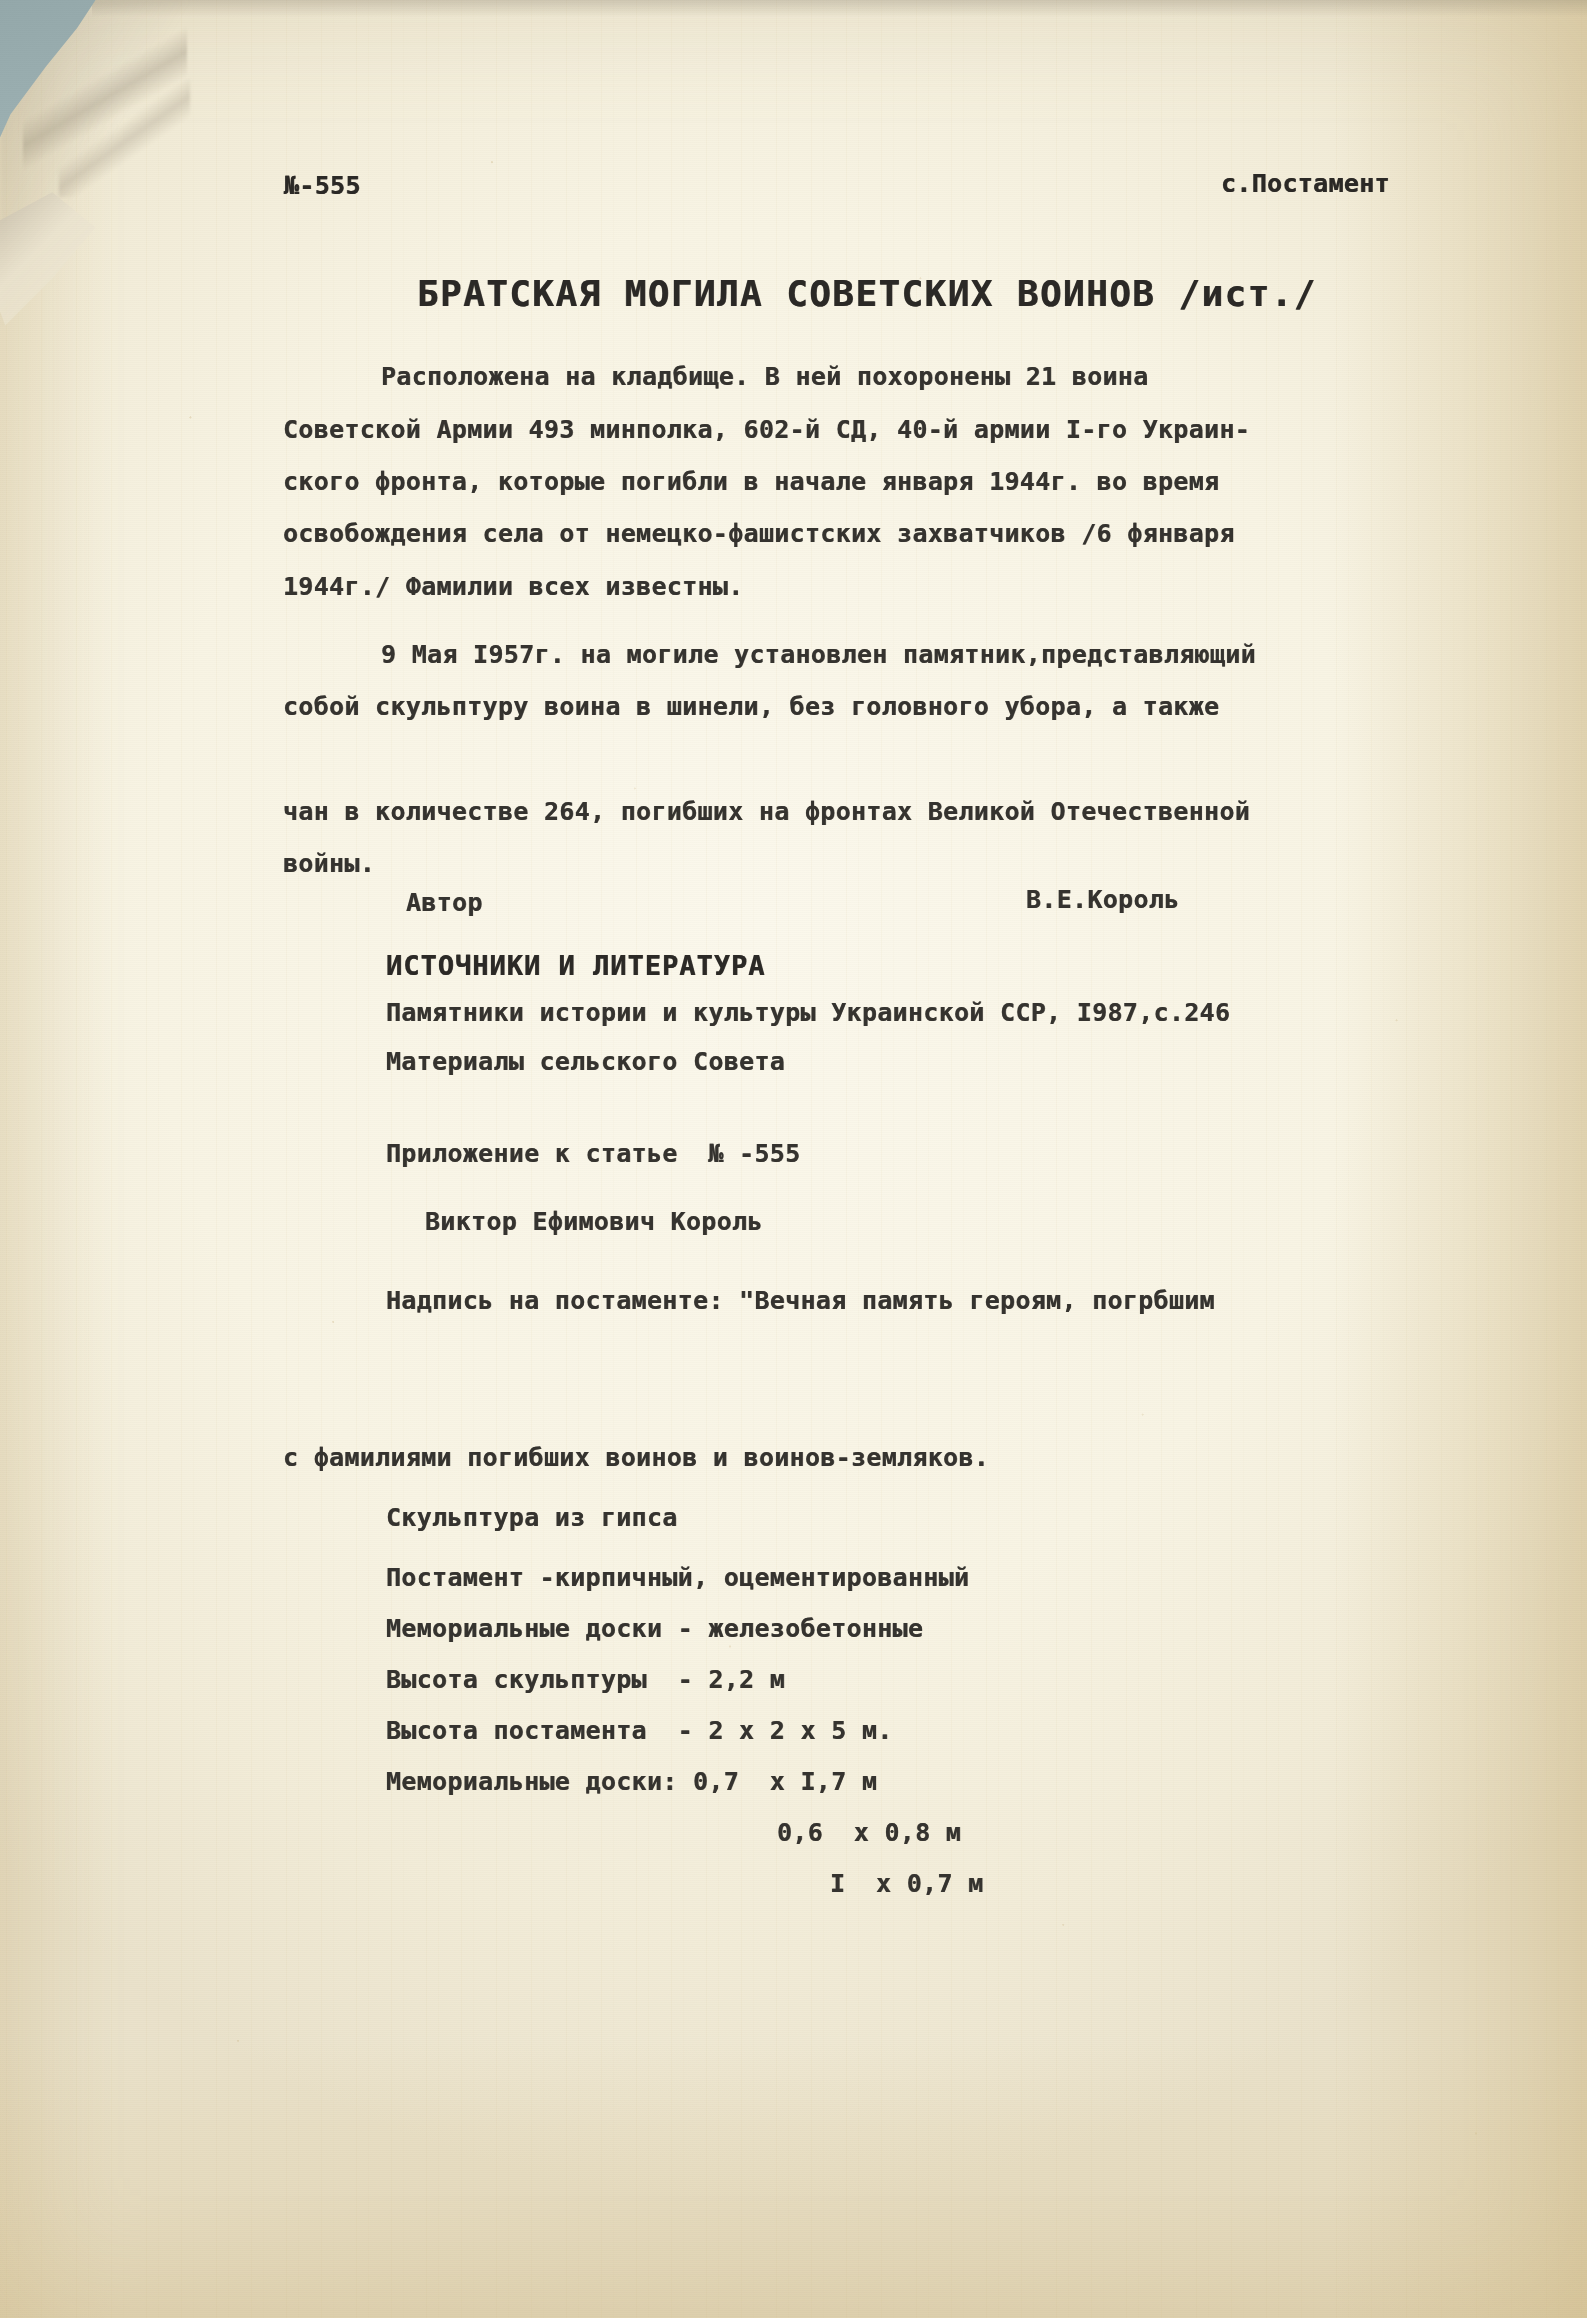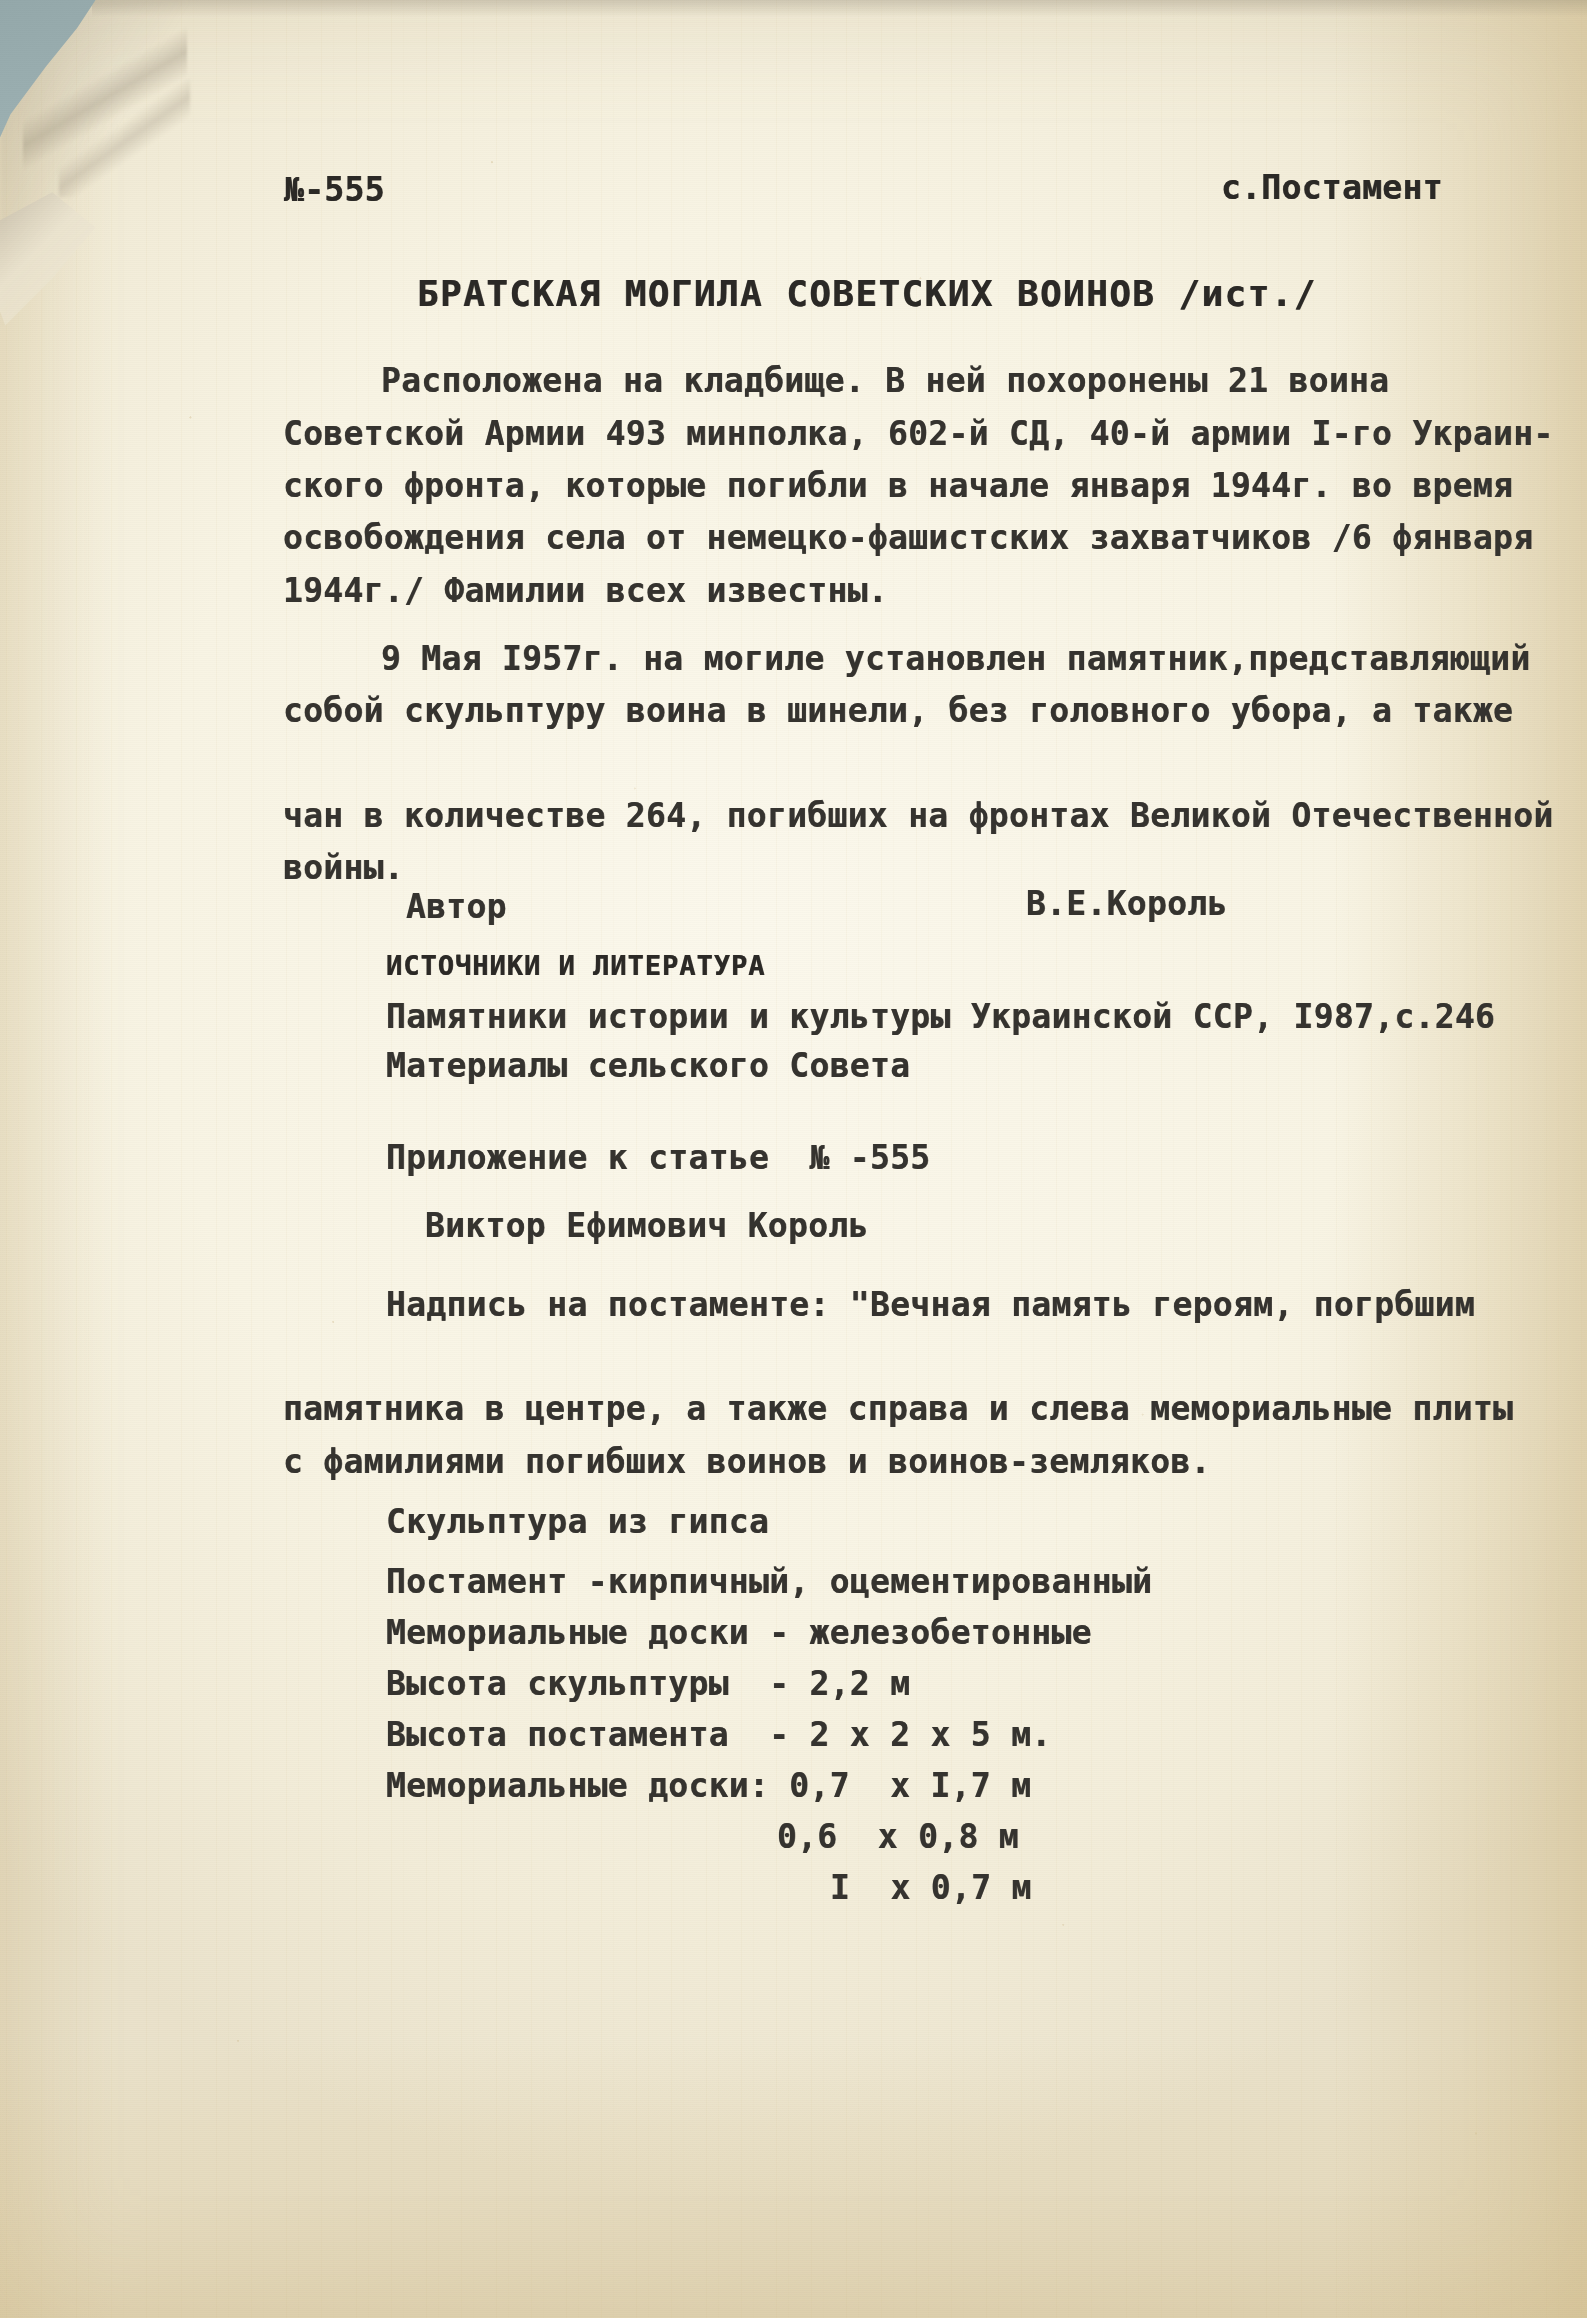--- a/index.html
+++ b/index.html
@@ -163,21 +163,21 @@
     white-space: pre;
     font-weight: 700;
     letter-spacing: 0.3px;
     color: #35332f;
     text-shadow:
       0.4px 0.3px 0.4px rgba(45,42,38,0.55),
       -0.3px 0.2px 0.5px rgba(60,56,50,0.35);
     -webkit-font-smoothing: none;
   }
 
-  .fs-body   { font-size: 33px; line-height: 1; }
+  .fs-body   { font-size: 25px; line-height: 1; }
   .fs-title  { font-size: 36px; letter-spacing: 1.4px; }
   .fs-head   { font-size: 27px; letter-spacing: 1px; }
 
   
   .ink-dark  { color: #2b2926; text-shadow: 0.5px 0.3px 0.3px rgba(35,32,28,.7), -0.3px 0.3px 0.6px rgba(55,50,45,.45); }
 
   .scan-noise {
     position: absolute;
     inset: 0;
     pointer-events: none;
@@ -230,21 +230,20 @@
       <div class="typed fs-body" style="left:1026px; top:887px;">В.Е.Король</div>
 
       <div class="typed fs-head ink-dark" style="left:386px; top:950px;">ИСТОЧНИКИ И ЛИТЕРАТУРА</div>
       <div class="typed fs-body" style="left:386px; top:1000px;">Памятники истории и культуры Украинской ССР, I987,с.246</div>
       <div class="typed fs-body" style="left:386px; top:1049px;">Материалы сельского Совета</div>
 
       <div class="typed fs-body" style="left:386px; top:1141px;">Приложение к статье  № -555</div>
       <div class="typed fs-body" style="left:425px; top:1209px;">Виктор Ефимович Король</div>
 
       <div class="typed fs-body" style="left:386px; top:1288px;">Надпись на постаменте: "Вечная память героям, погрбшим</div>
-      <div class="typed fs-body" style="left:283px; top:1392px;">памятника в центре, а также справа и слева мемориальные плиты</div>
       <div class="typed fs-body" style="left:283px; top:1445px;">с фамилиями погибших воинов и воинов-земляков.</div>
 
       <div class="typed fs-body" style="left:386px; top:1505px;">Скульптура из гипса</div>
       <div class="typed fs-body" style="left:386px; top:1565px;">Постамент -кирпичный, оцементированный</div>
       <div class="typed fs-body" style="left:386px; top:1616px;">Мемориальные доски - железобетонные</div>
       <div class="typed fs-body" style="left:386px; top:1667px;">Высота скульптуры  - 2,2 м</div>
       <div class="typed fs-body" style="left:386px; top:1718px;">Высота постамента  - 2 х 2 х 5 м.</div>
       <div class="typed fs-body" style="left:386px; top:1769px;">Мемориальные доски: 0,7  х I,7 м</div>
       <div class="typed fs-body" style="left:777px; top:1820px;">0,6  х 0,8 м</div>
       <div class="typed fs-body" style="left:830px; top:1871px;">I  х 0,7 м</div>

